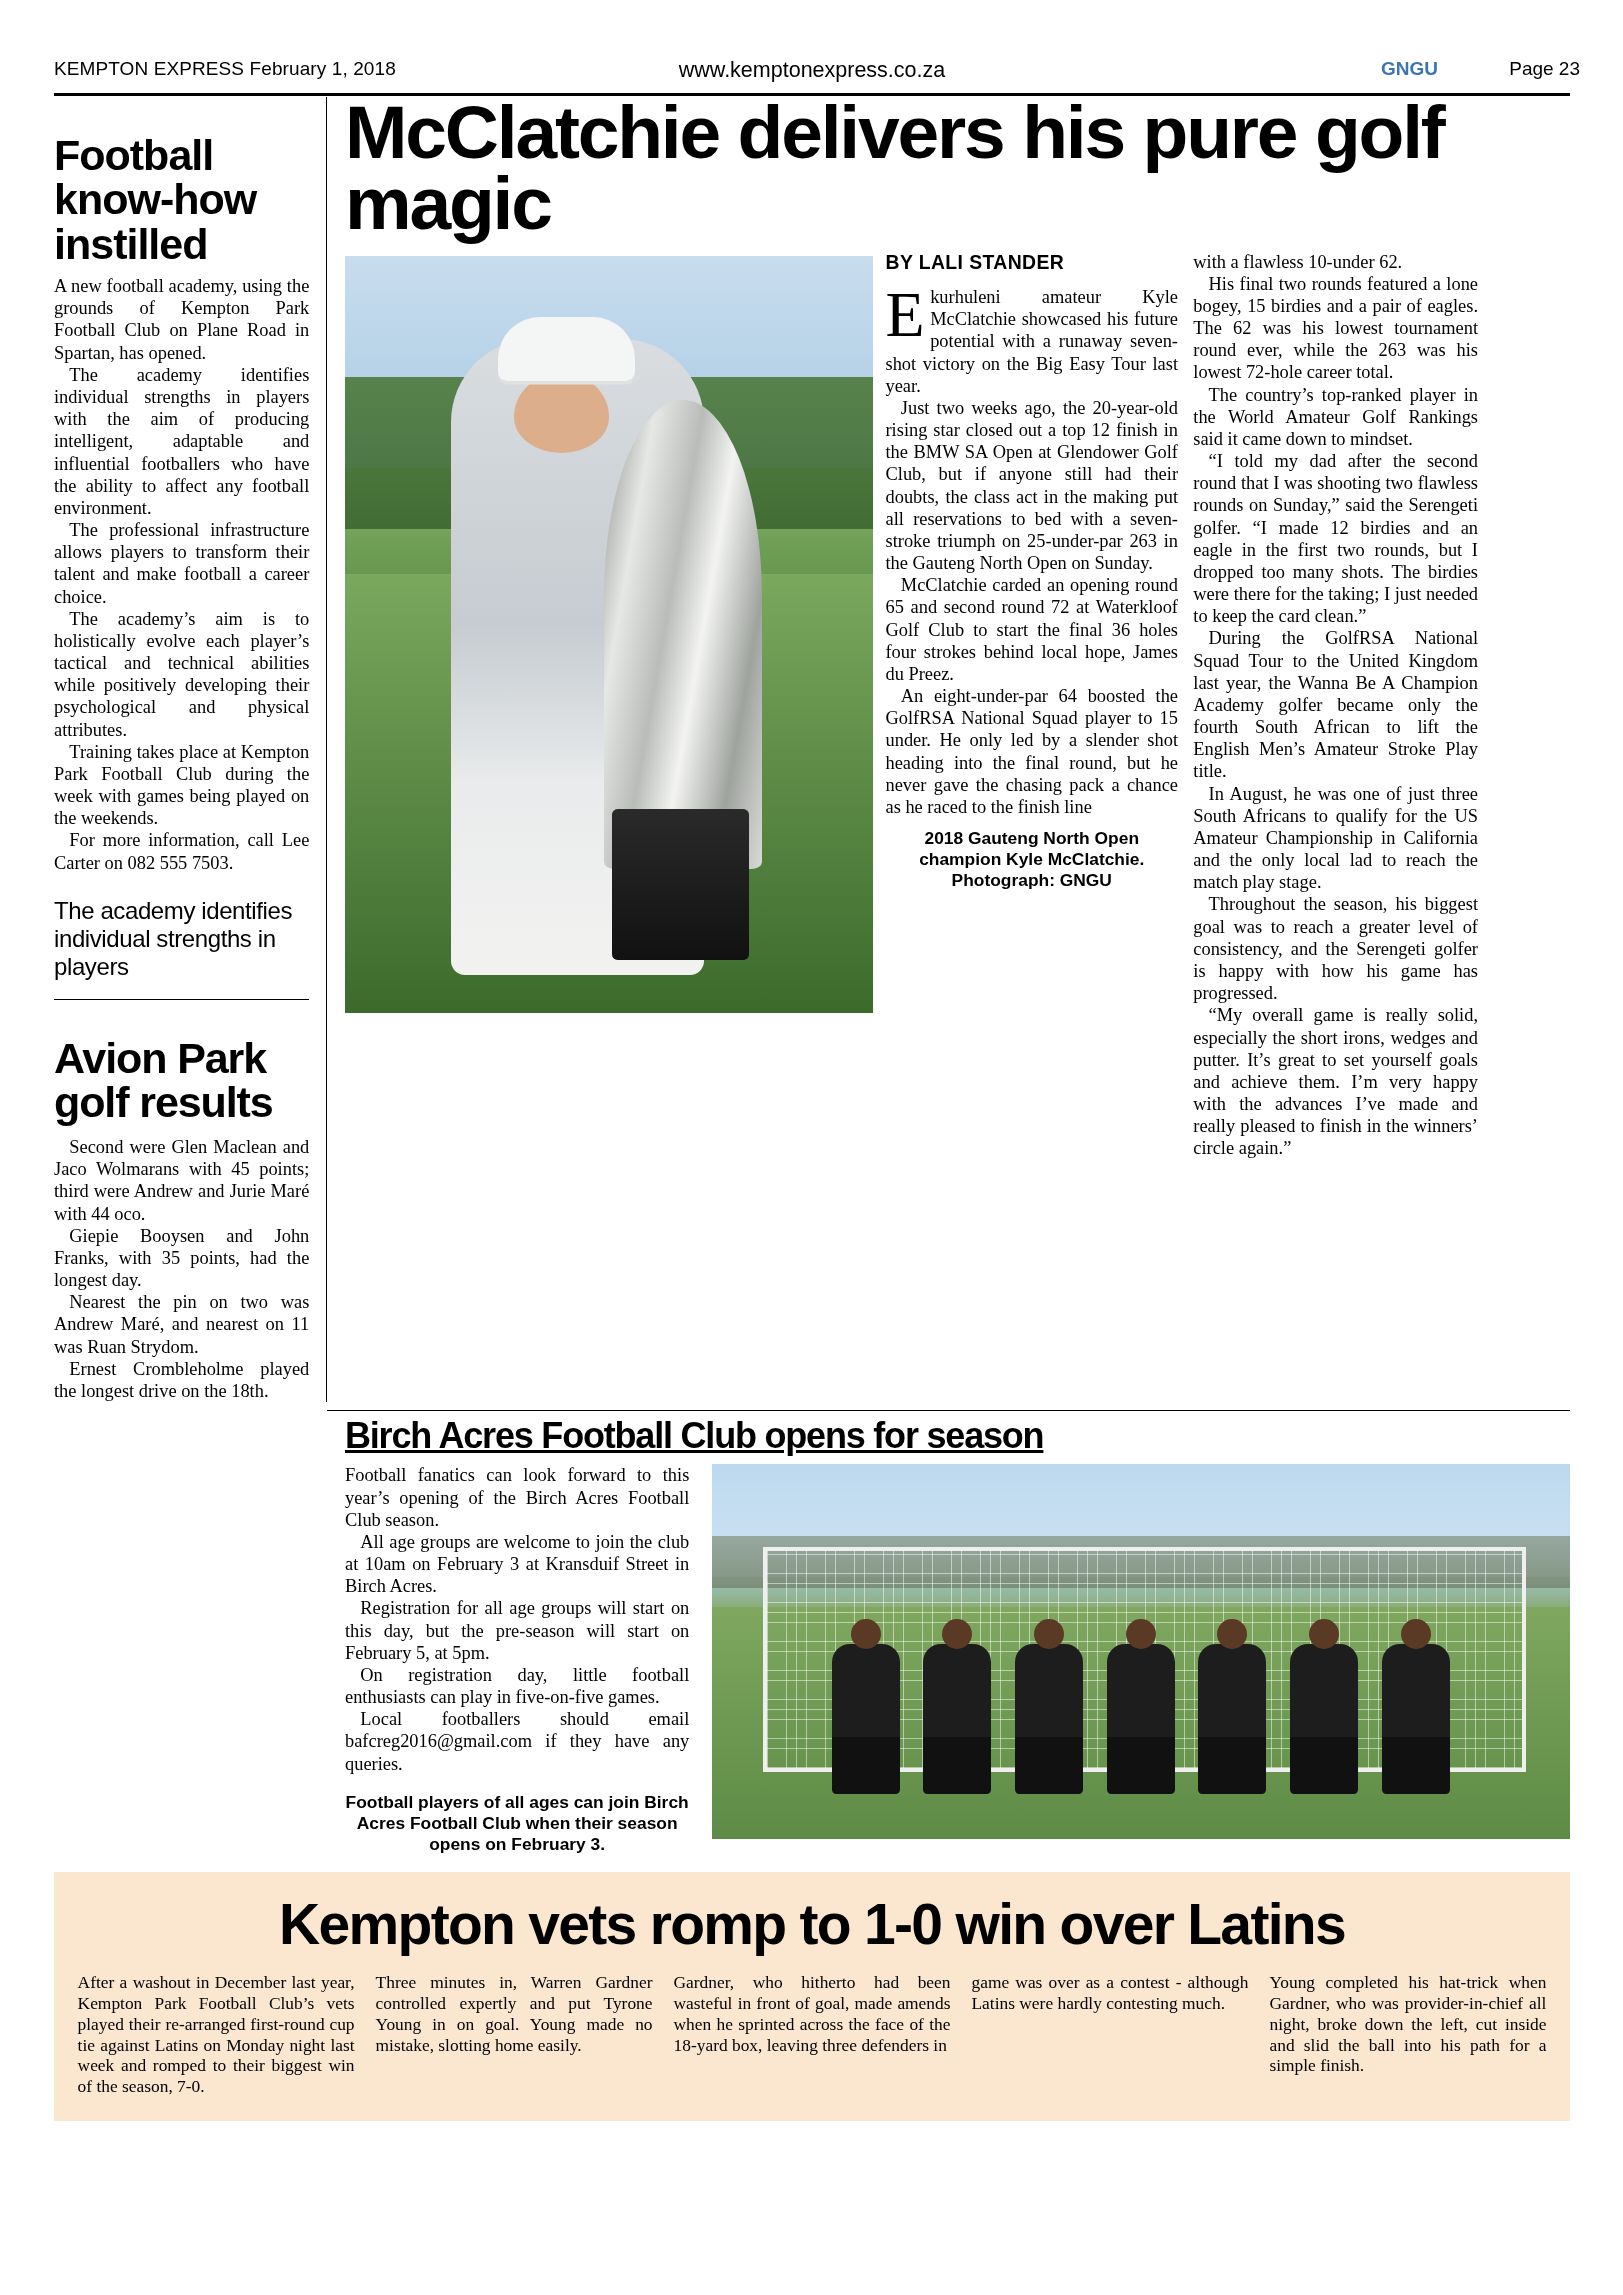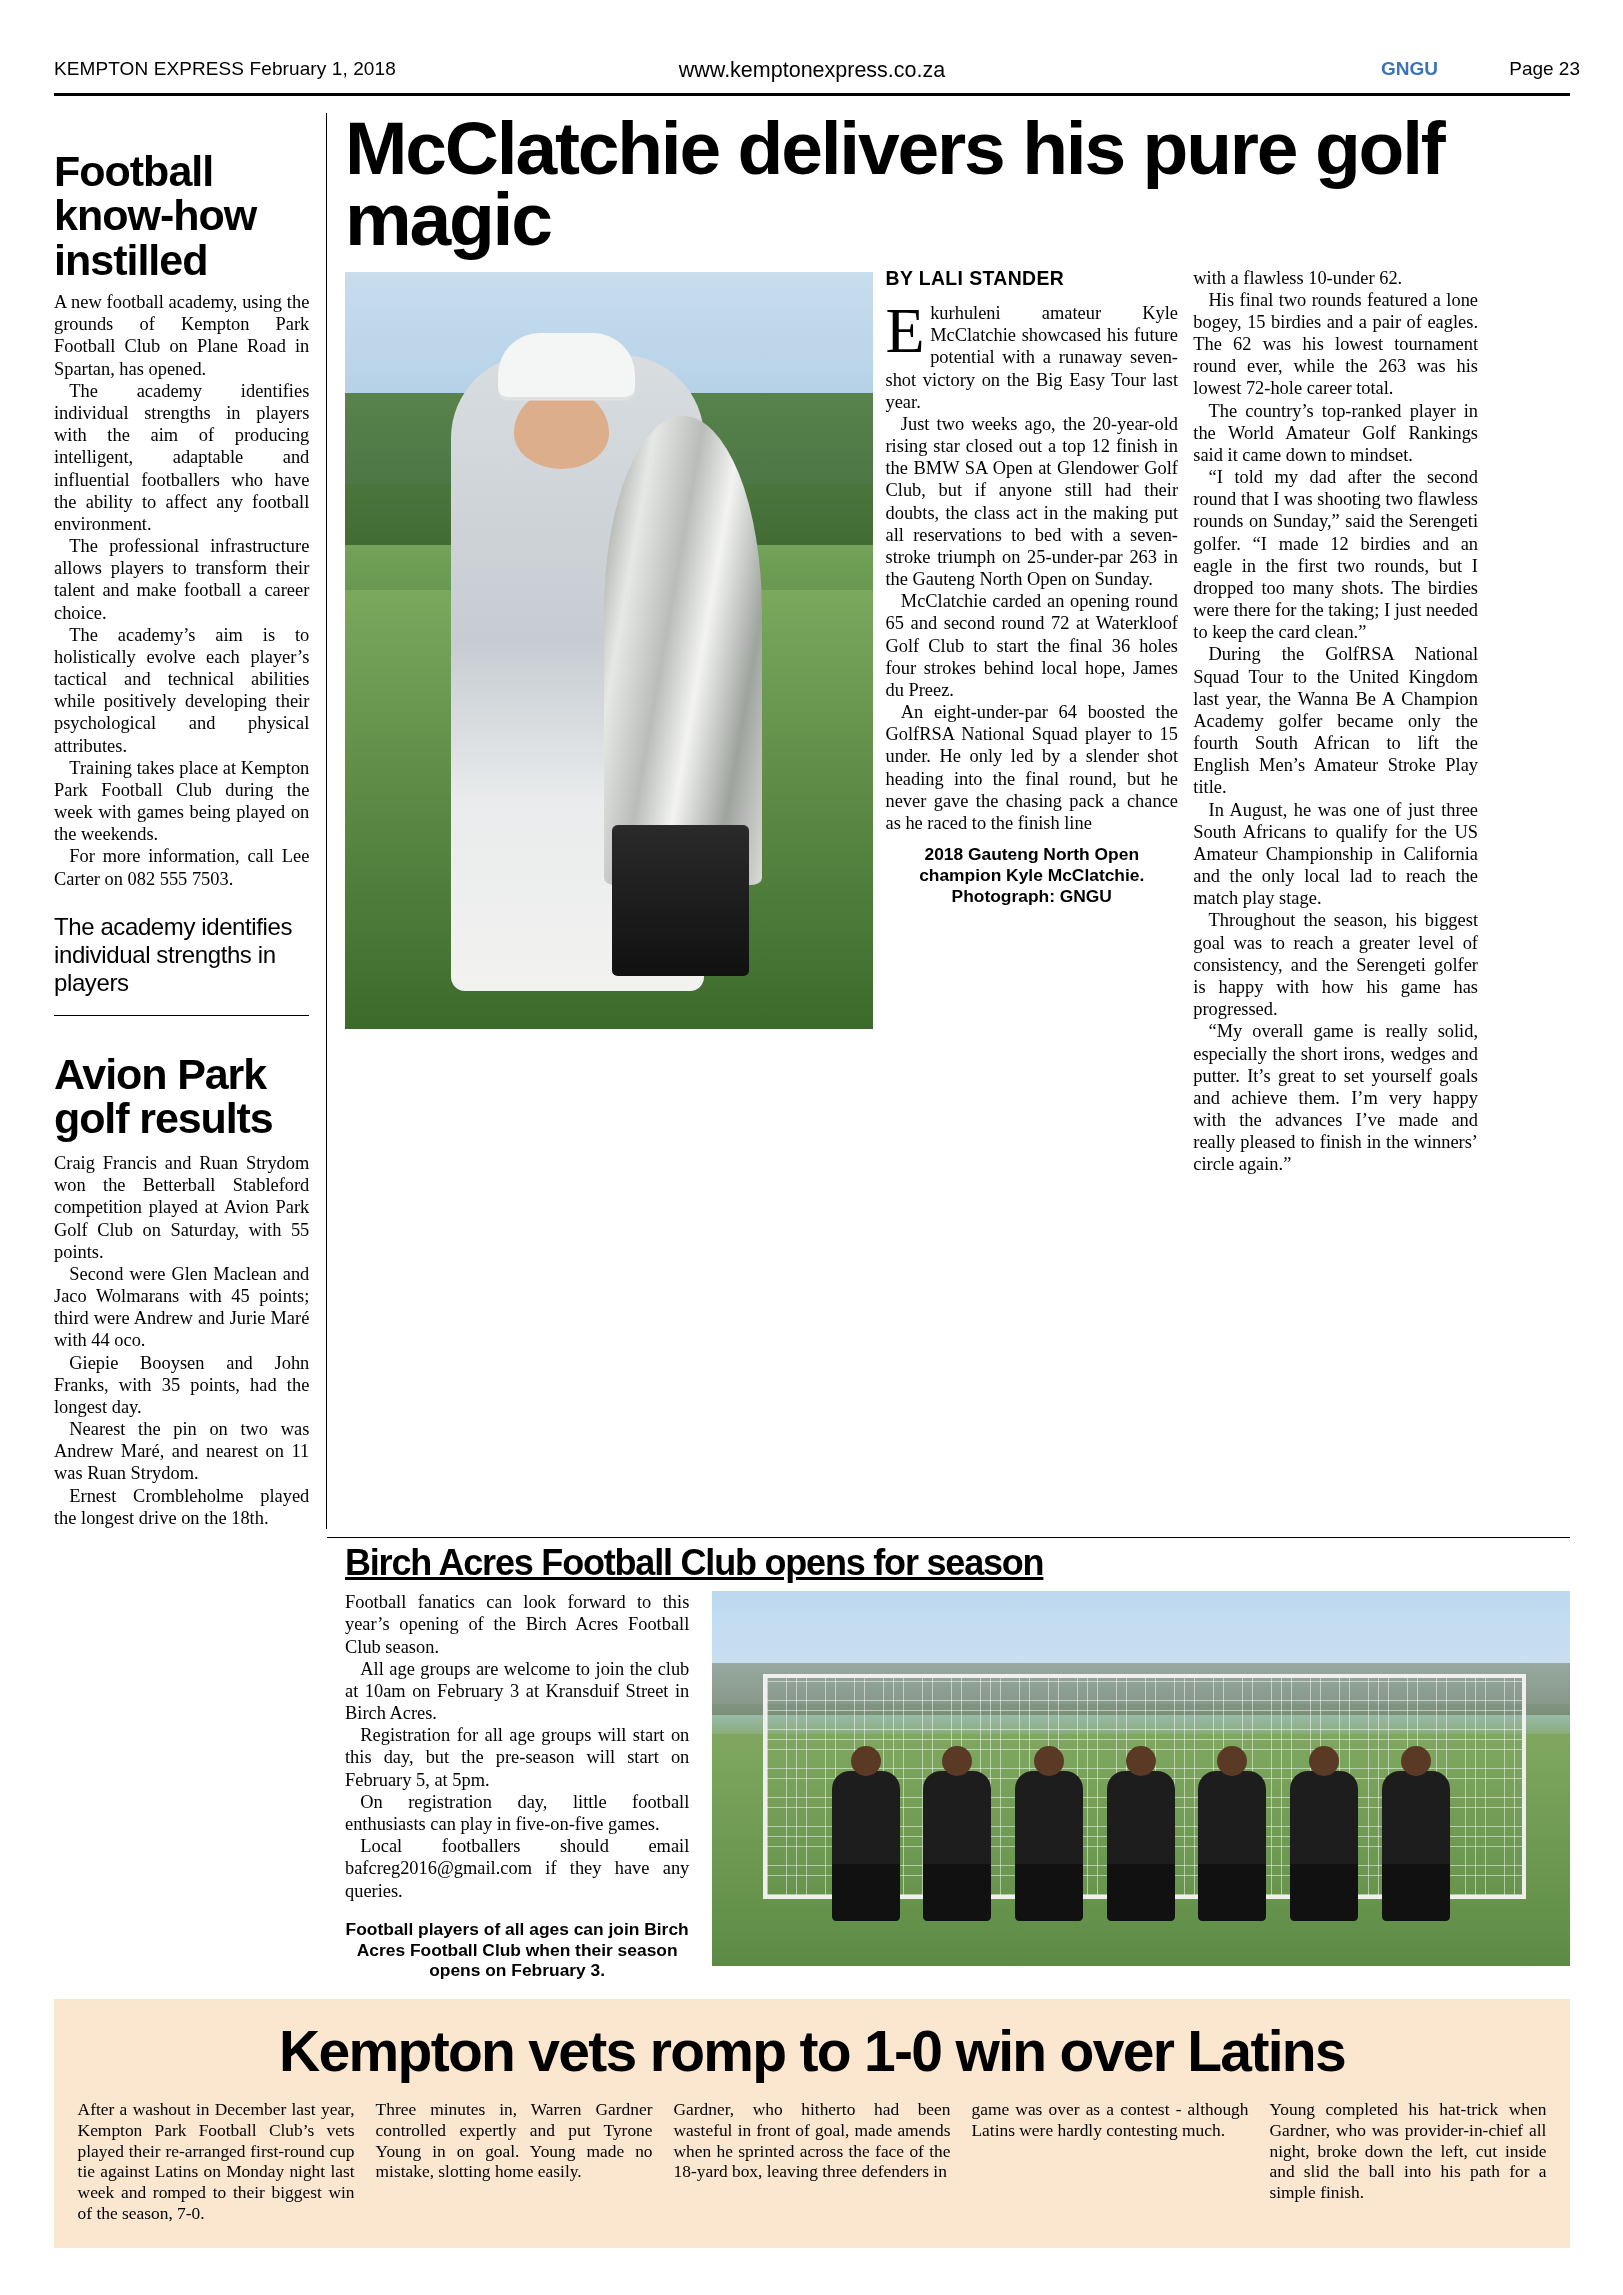--- a/index.html
+++ b/index.html
@@ -19,21 +19,21 @@
   .mh-sport{ font-family:"Liberation Sans", sans-serif; font-size:19px; font-weight:bold; color:#3d74b8; position:absolute; right:186px; }
   .mh-page { font-family:"Liberation Sans", sans-serif; font-size:19px; position:absolute; right:44px; }
   .rule-thick { border-top:3.5px solid #000; margin-top:7px; }
 
   
   .body-col { font-size:18.4px; line-height:1.205; text-align:justify; }
   .body-col p { margin:0; text-indent:15.3px; }
   .body-col p.first { text-indent:0; }
 
   
-  .topzone { display:flex; margin-top:17px; }
+  .topzone { display:flex; margin-top:1px; }
   .leftrail { width:273px; flex:0 0 273px; padding-right:16.7px; box-sizing:border-box; border-right:1.4px solid #000; }
   .rightmain { flex:1; padding-left:18px; box-sizing:border-box; }
 
   .kicker-head { font-family:"Liberation Sans", sans-serif; font-size:43px; line-height:1.04; letter-spacing:-1px; margin-bottom:8.3px; }
 
   .pullquote { font-family:"Liberation Sans", sans-serif; font-size:24px; line-height:1.16; letter-spacing:-0.4px; margin-top:23.6px; }
   .hr-thin { border-top:1.4px solid #000; margin:18px 0 11px 0; }
 
   .avion-head { font-family:"Liberation Sans", sans-serif; font-size:43px; line-height:1.04; letter-spacing:-1.1px; margin-bottom:11px; }
 
@@ -126,21 +126,20 @@
         <p>Training takes place at Kempton Park Football Club during the week with games being played on the weekends.</p>
         <p>For more information, call Lee Carter on 082 555 7503.</p>
       </div>
 
       <div class="pullquote">The academy identifies individual strengths in players</div>
 
       <div class="hr-thin"></div>
 
       <h2 class="avion-head">Avion Park golf results</h2>
       <div class="body-col">
-        <p class="first">Craig Francis and Ruan Strydom won the Betterball Stableford competition played at Avion Park Golf Club on Saturday, with 55 points.</p>
         <p>Second were Glen Maclean and Jaco Wolmarans with 45 points; third were Andrew and Jurie Maré with 44 oco.</p>
         <p>Giepie Booysen and John Franks, with 35 points, had the longest day.</p>
         <p>Nearest the pin on two was Andrew Maré, and nearest on 11 was Ruan Strydom.</p>
         <p>Ernest Crombleholme played the longest drive on the 18th.</p>
       </div>
     </div>
 
     <div class="rightmain">
       <h1 class="golf-headline">McClatchie delivers his pure golf magic</h1>
 

